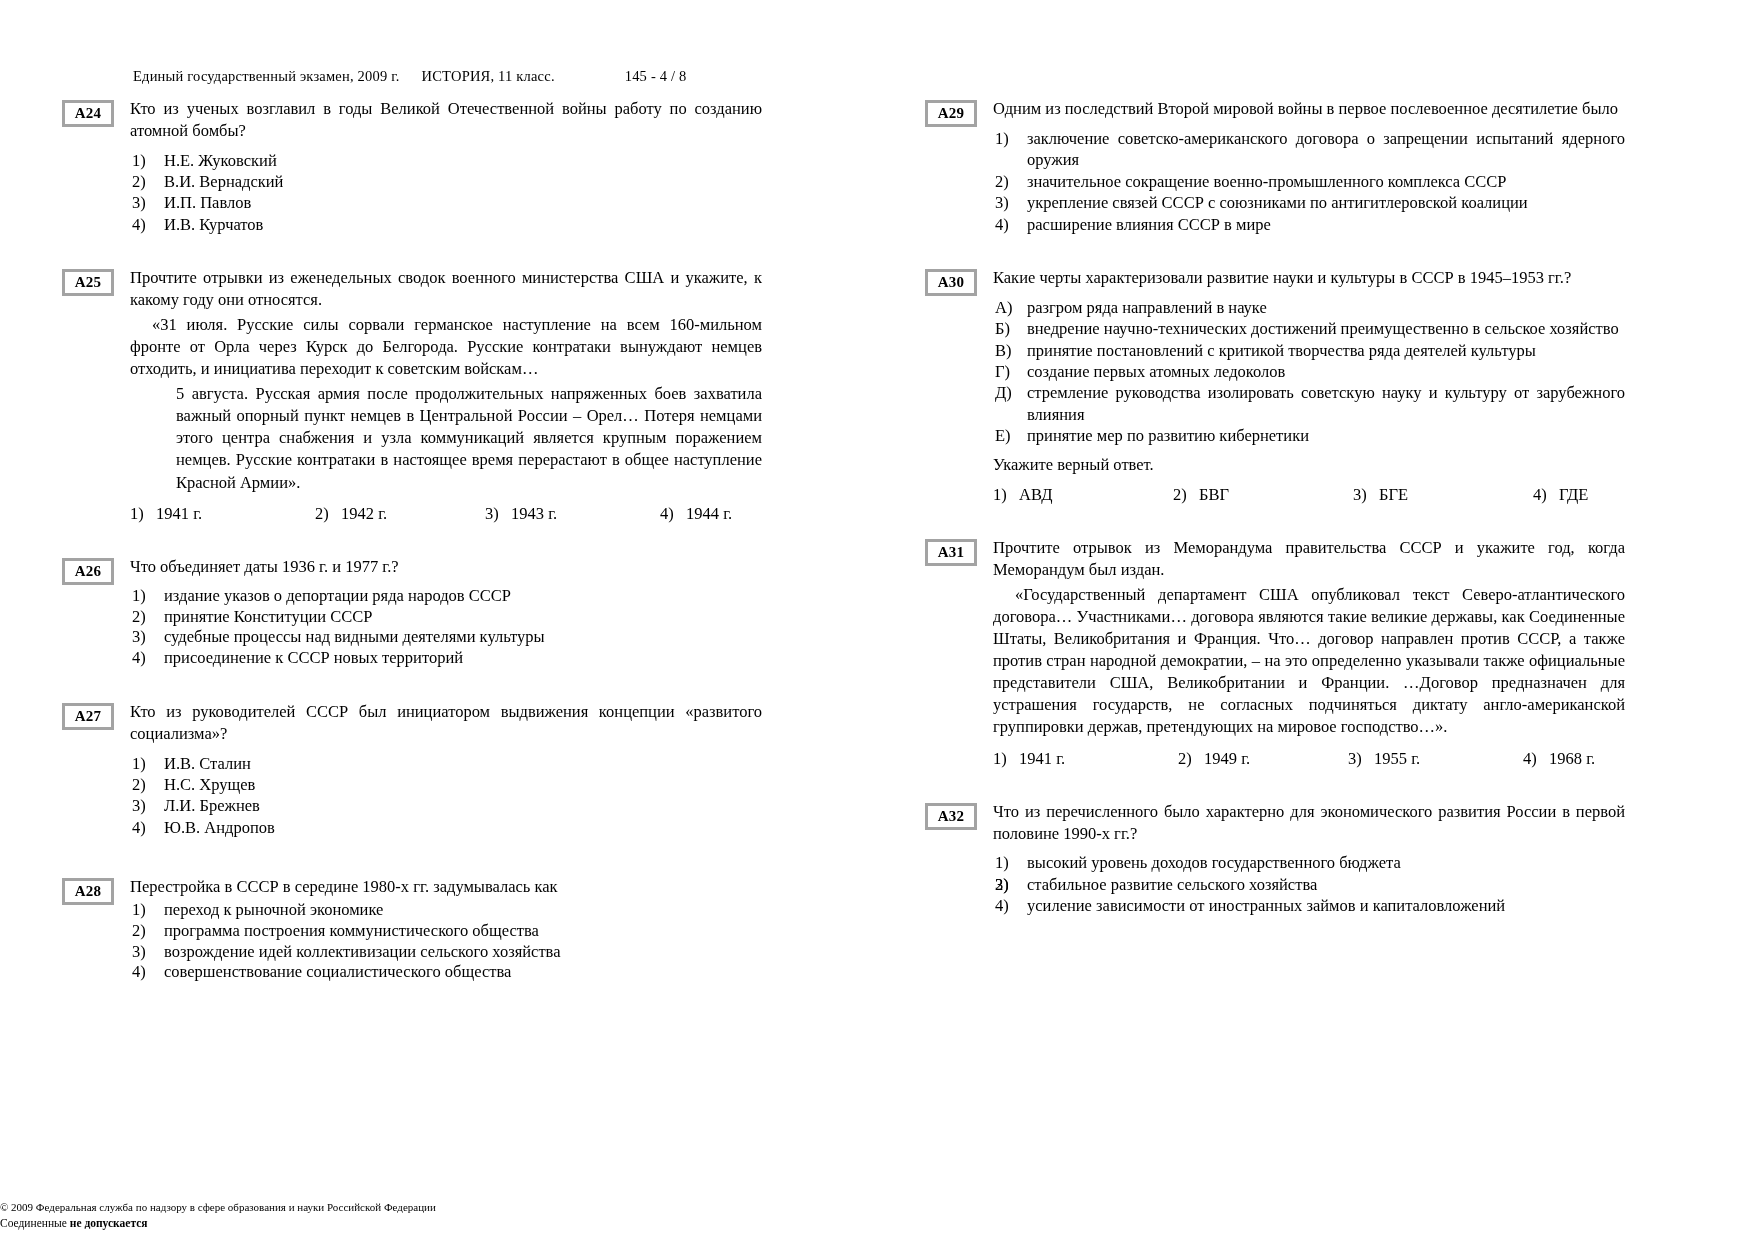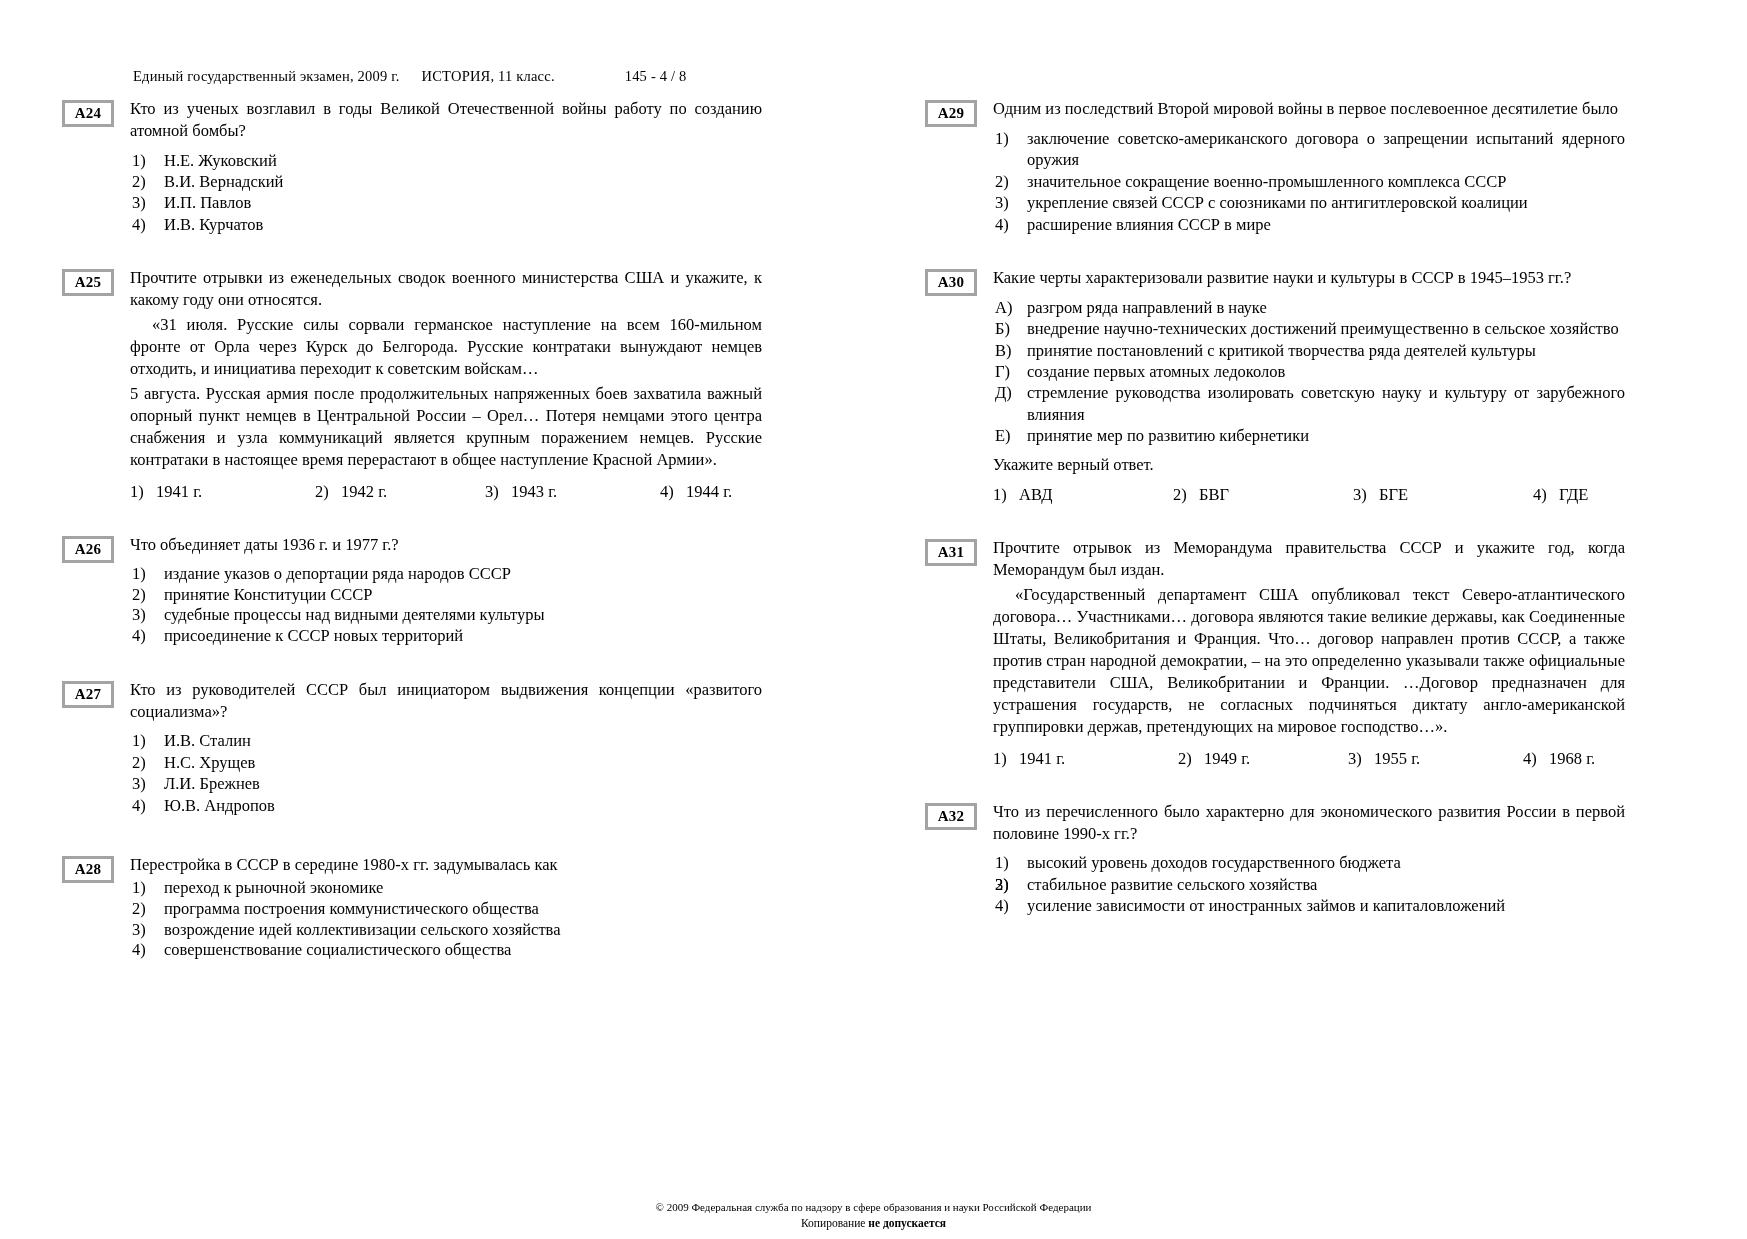--- a/index.html
+++ b/index.html
@@ -66,21 +66,21 @@
     text-justify: inter-word;
   }
   .qtext.nojust { text-align: left; }
   .quote {
     font-size: 16.5px;
     line-height: 1.34;
     text-align: justify;
     text-indent: 22px;
     margin-top: 3px;
   }
-  .quote.noindent { text-indent: 0; }
+  .quote.noindent { text-indent: 0; margin-left: 46px; }
   ol.opts {
     list-style: none;
     margin: 8px 0 0 0;
     padding: 0;
   }
   ol.opts li {
     font-size: 16.5px;
     line-height: 1.30;
     padding-left: 34px;
     position: relative;
@@ -106,21 +106,20 @@
   .opts-inline .oi .num { display: inline-block; width: 26px; }
   .small-note {
     font-size: 16.5px;
     margin-top: 8px;
   }
   .footer {
     position: absolute;
     left: 0;
     right: 0;
     bottom: 24px;
-    text-align: center;
     font-size: 11px;
     line-height: 1.4;
   }
   .footer .l2 { font-size: 11.5px; }
   .footer .l2 b { font-weight: bold; }
   .spacer-sm { height: 6px; }
 </style>
 </head>
 <body>
 
@@ -259,16 +258,16 @@
         <li><span class="num">2)</span></li>
         <li><span class="num">3)</span><span>стабильное развитие сельского хозяйства</span></li>
         <li><span class="num">4)</span><span>усиление зависимости от иностранных займов и капиталовложений</span></li>
       </ol>
     </div>
 
   </div>
 
   <div class="footer">
     <div>© 2009  Федеральная служба по надзору в сфере образования и науки Российской Федерации</div>
-    <div class="l2"><span>Копирование </span><b>не допускается</b></div>
+    <div class="l2"><span>Соединенные </span><b>не допускается</b></div>
   </div>
 
 </div>
 
 </body></html>

